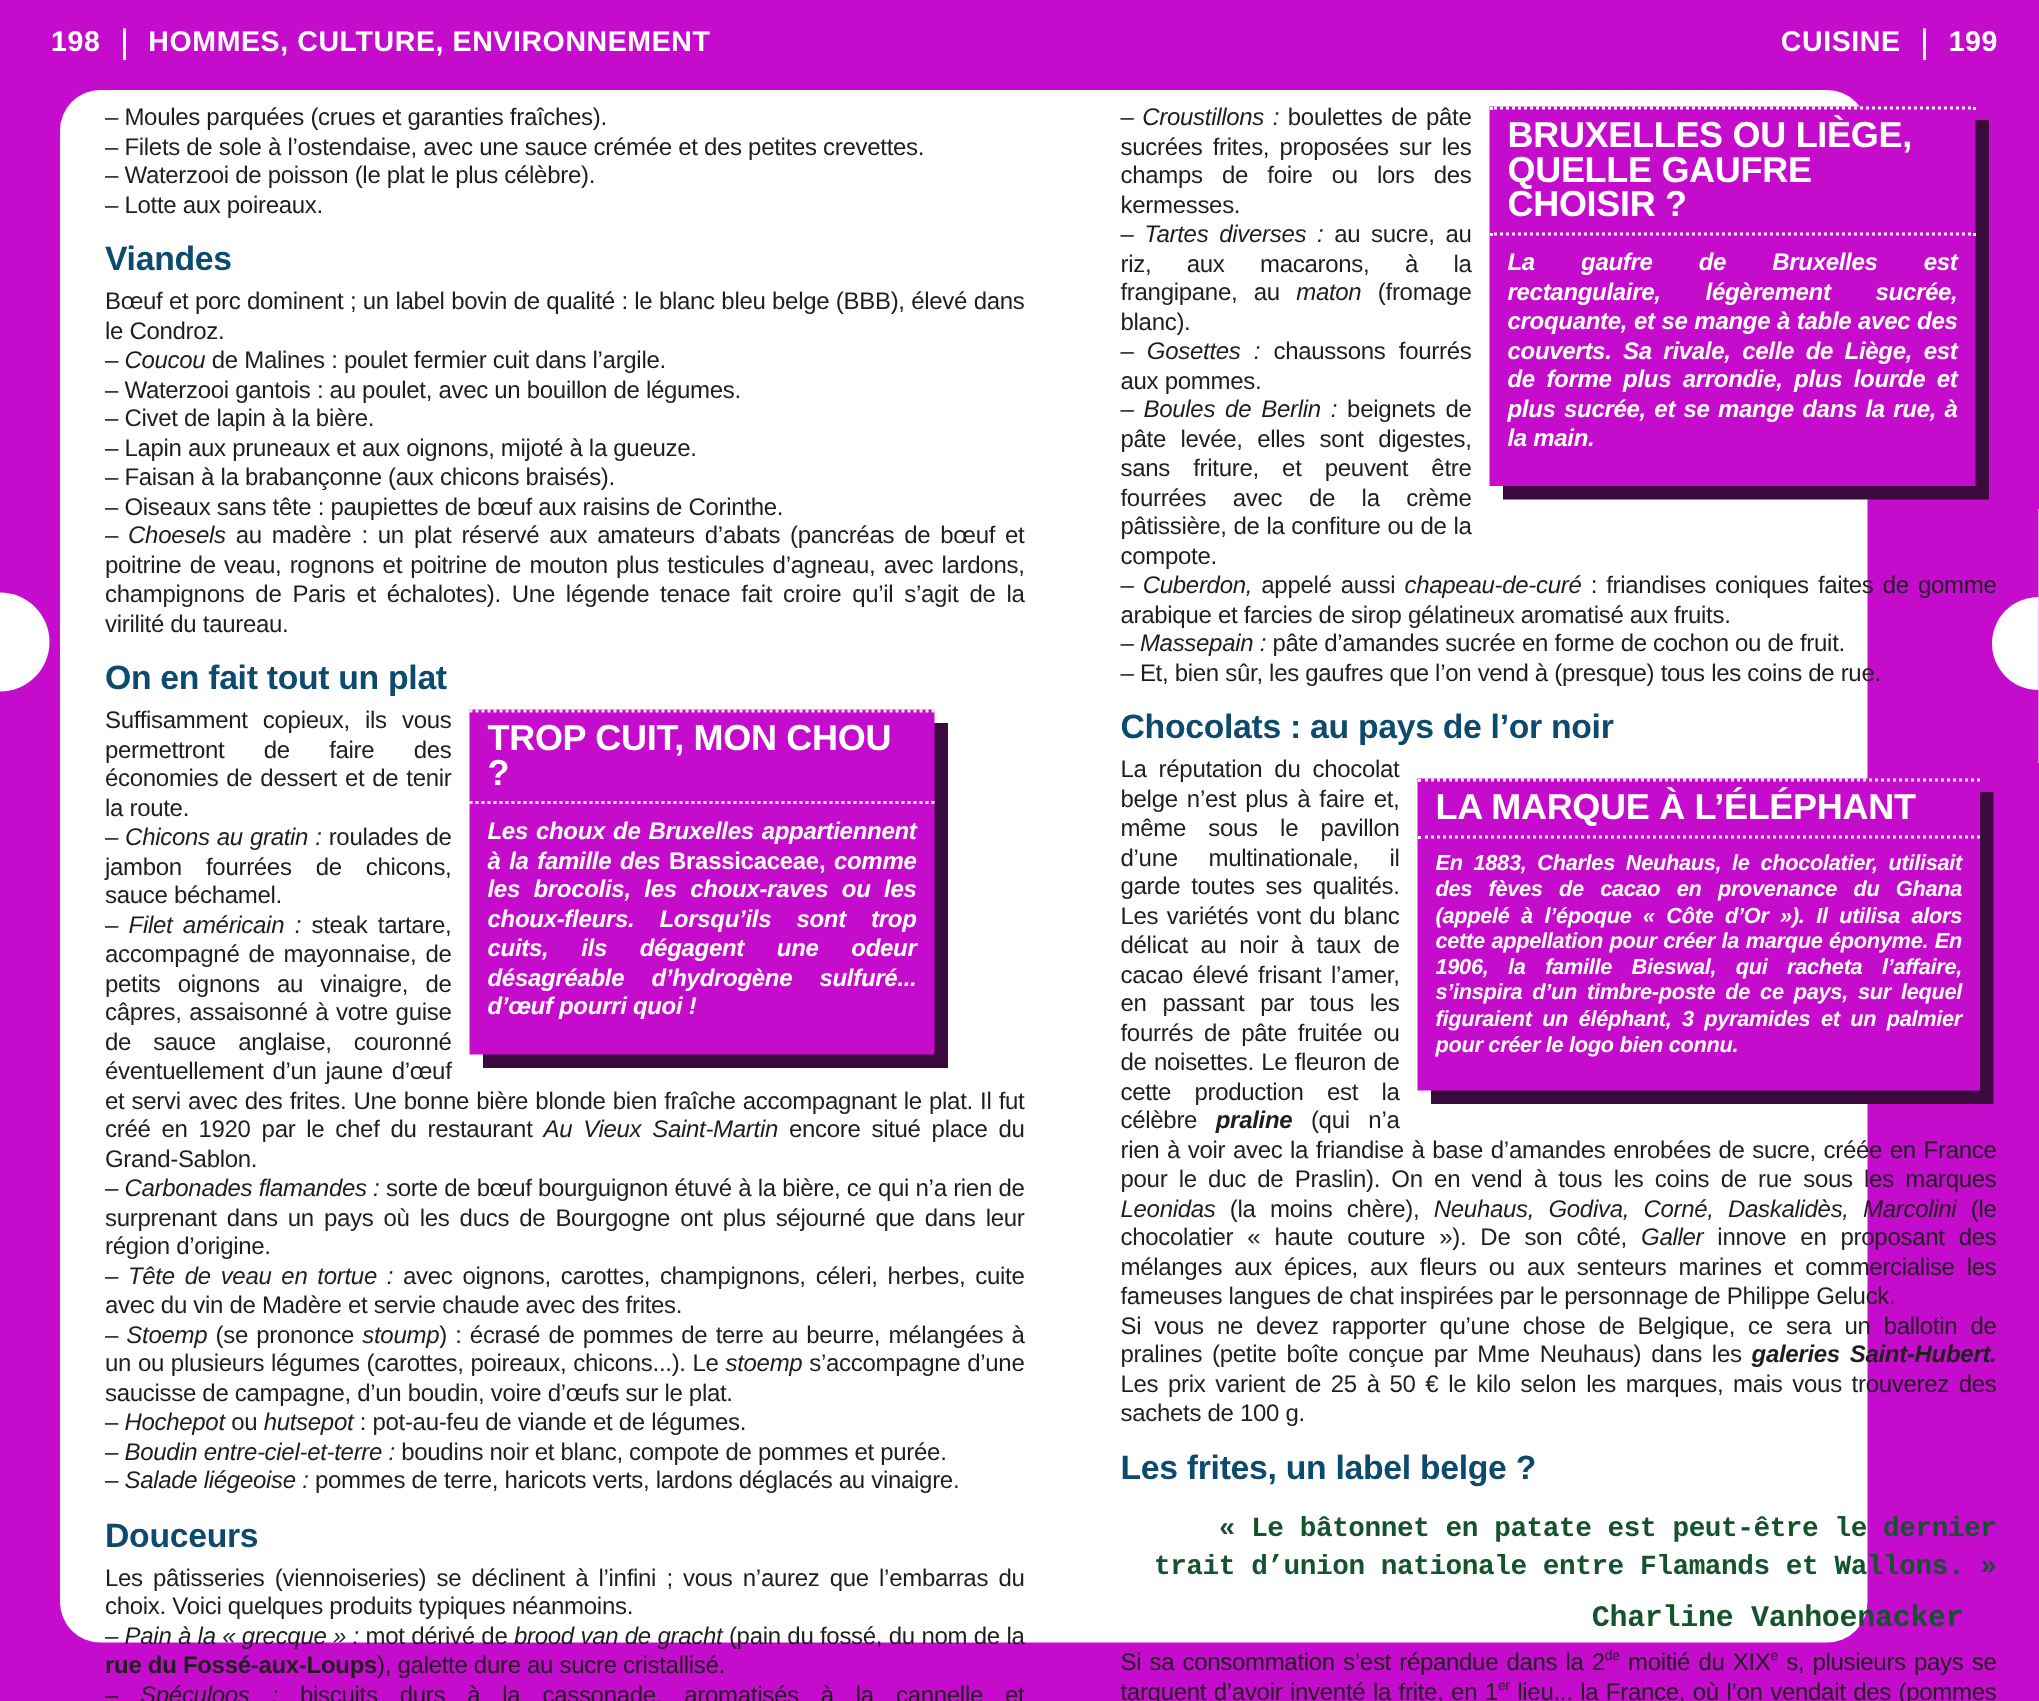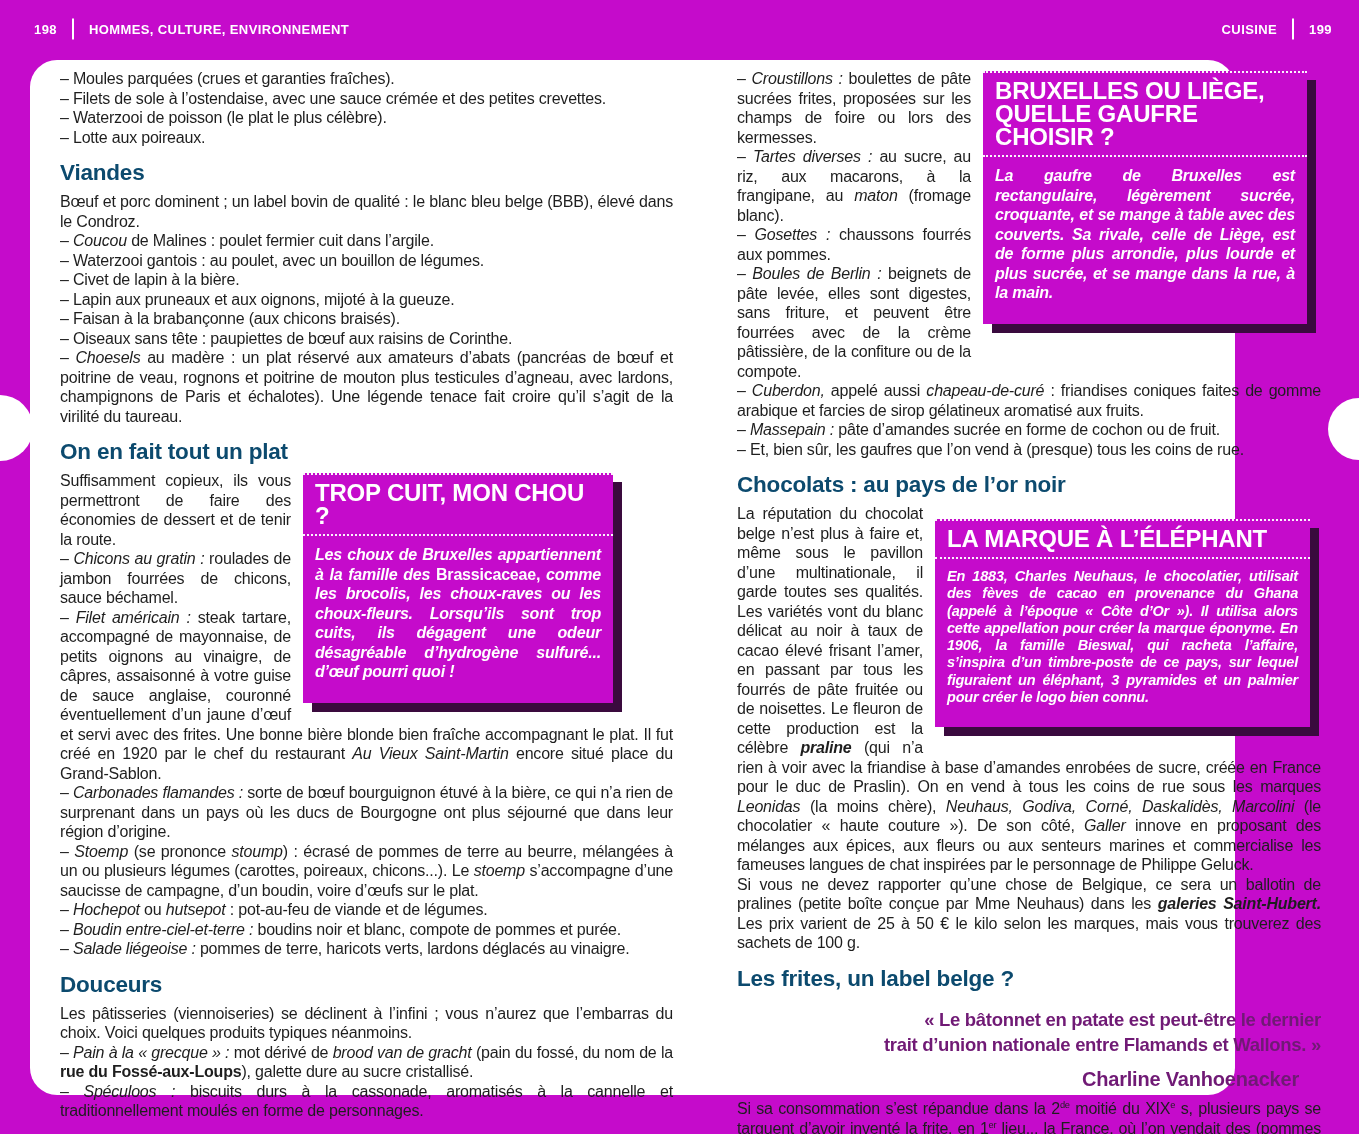--- a/index.html
+++ b/index.html
@@ -11,29 +11,29 @@
     background: #c50bcb;
     font-family: "Liberation Sans", sans-serif;
   }
   .topbar {
     position: absolute; top: 0; left: 0; width: 100%; height: 60px;
     color: #fff;
   }
   .topbar .grp {
     position: absolute; top: 29px;
     display: flex; align-items: center; gap: 15px;
-    font-weight: bold; font-size: 13px; letter-spacing: .4px;
+    font-weight: bold; font-size: 19px; letter-spacing: .4px;
     transform: translateY(-50%);
   }
   .topbar .grp.left { left: 34px; }
   .topbar .grp.right { right: 27px; }
   .vbar { display: inline-block; width: 2px; height: 21px; background: #fff; }
 
   .sheet {
-    position: absolute; left: 30px; top: 60px;
+    position: absolute; left: 40px; top: 60px;
     width: 1205px; height: 1035px;
     background: #fff; border-radius: 27px;
   }
   .col {
     position: absolute; top: 0;
     color: #1e1e1e;
     font-size: 16px; line-height: 19.5px; letter-spacing: -0.2px;
     text-align: justify;
     padding-top: 9px;
   }
@@ -71,22 +71,22 @@
     font-style: italic; font-weight: bold;
     padding: 9px 12px 21px;
     text-align: justify;
     font-size: 16px; line-height: 19.5px;
   }
   .box-elephant .ib-body { font-size: 14.5px; line-height: 17.3px; }
   .ib-body .rm { font-style: normal; }
 
   .quote {
     clear: both;
-    font-family: Liberation Sans, sans-serif;
-    font-weight: bold; color: #701a75;
+    font-family: Liberation Mono, monospace;
+    font-weight: bold; color: #14532d;
     text-align: right;
     margin: 16px 0 8px;
   }
   .quote-line { font-size: 18.5px; line-height: 25px; letter-spacing: -0.3px; }
   .quote-author { font-size: 20px; margin-top: 13px; padding-right: 22px; margin-bottom: 10px; }
 
   sup { font-size: 0.58em; vertical-align: super; line-height: 0; }
 
   .notch { position: absolute; background: #fff; border-radius: 50%; }
   .notch-left  { left: -33px;  top: 395px; width: 66px; height: 66px; }
@@ -134,20 +134,21 @@
     <div class="flow">
       <aside class="infobox box-tropcuit">
         <div class="ib-title">TROP CUIT, MON CHOU ?</div>
         <div class="ib-body">Les choux de Bruxelles appartiennent à la famille des <span class="rm">Brassicaceae,</span> comme les brocolis, les choux-raves ou les choux-fleurs. Lorsqu’ils sont trop cuits, ils dégagent une odeur désagréable d’hydrogène sulfuré... d’œuf pourri quoi !</div>
       </aside>
       <div>
           <p class="para">Suffisamment copieux, ils vous permettront de faire des économies de dessert et de tenir la route.</p>
           <p class="para">– <i>Chicons au gratin :</i> roulades de jambon fourrées de chicons, sauce béchamel.</p>
           <p class="para">– <i>Filet américain :</i> steak tartare, accompagné de mayonnaise, de petits oignons au vinaigre, de câpres, assaisonné à votre guise de sauce anglaise, couronné éventuellement d’un jaune d’œuf et servi avec des frites. Une bonne bière blonde bien fraîche accompagnant le plat. Il fut créé en 1920 par le chef du restaurant <i>Au Vieux Saint-Martin</i> encore situé place du Grand-Sablon.</p>
           <p class="para">– <i>Carbonades flamandes :</i> sorte de bœuf bourguignon étuvé à la bière, ce qui n’a rien de surprenant dans un pays où les ducs de Bourgogne ont plus séjourné que dans leur région d’origine.</p>
+          <p class="para">– <i>Tête de veau en tortue :</i> avec oignons, carottes, champignons, céleri, herbes, cuite avec du vin de Madère et servie chaude avec des frites.</p>
           <p class="para">– <i>Stoemp</i> (se prononce <i>stoump</i>) : écrasé de pommes de terre au beurre, mélangées à un ou plusieurs légumes (carottes, poireaux, chicons...). Le <i>stoemp</i> s’accompagne d’une saucisse de campagne, d’un boudin, voire d’œufs sur le plat.</p>
           <p class="para">– <i>Hochepot</i> ou <i>hutsepot</i> : pot-au-feu de viande et de légumes.</p>
           <p class="para">– <i>Boudin entre-ciel-et-terre :</i> boudins noir et blanc, compote de pommes et purée.</p>
           <p class="para">– <i>Salade liégeoise :</i> pommes de terre, haricots verts, lardons déglacés au vinaigre.</p>
         </div>
     </div>
 
     <h2 class="section">Douceurs</h2>
     <div>
         <p class="para">Les pâtisseries (viennoiseries) se déclinent à l’infini ; vous n’aurez que l’embarras du choix. Voici quelques produits typiques néanmoins.</p>

